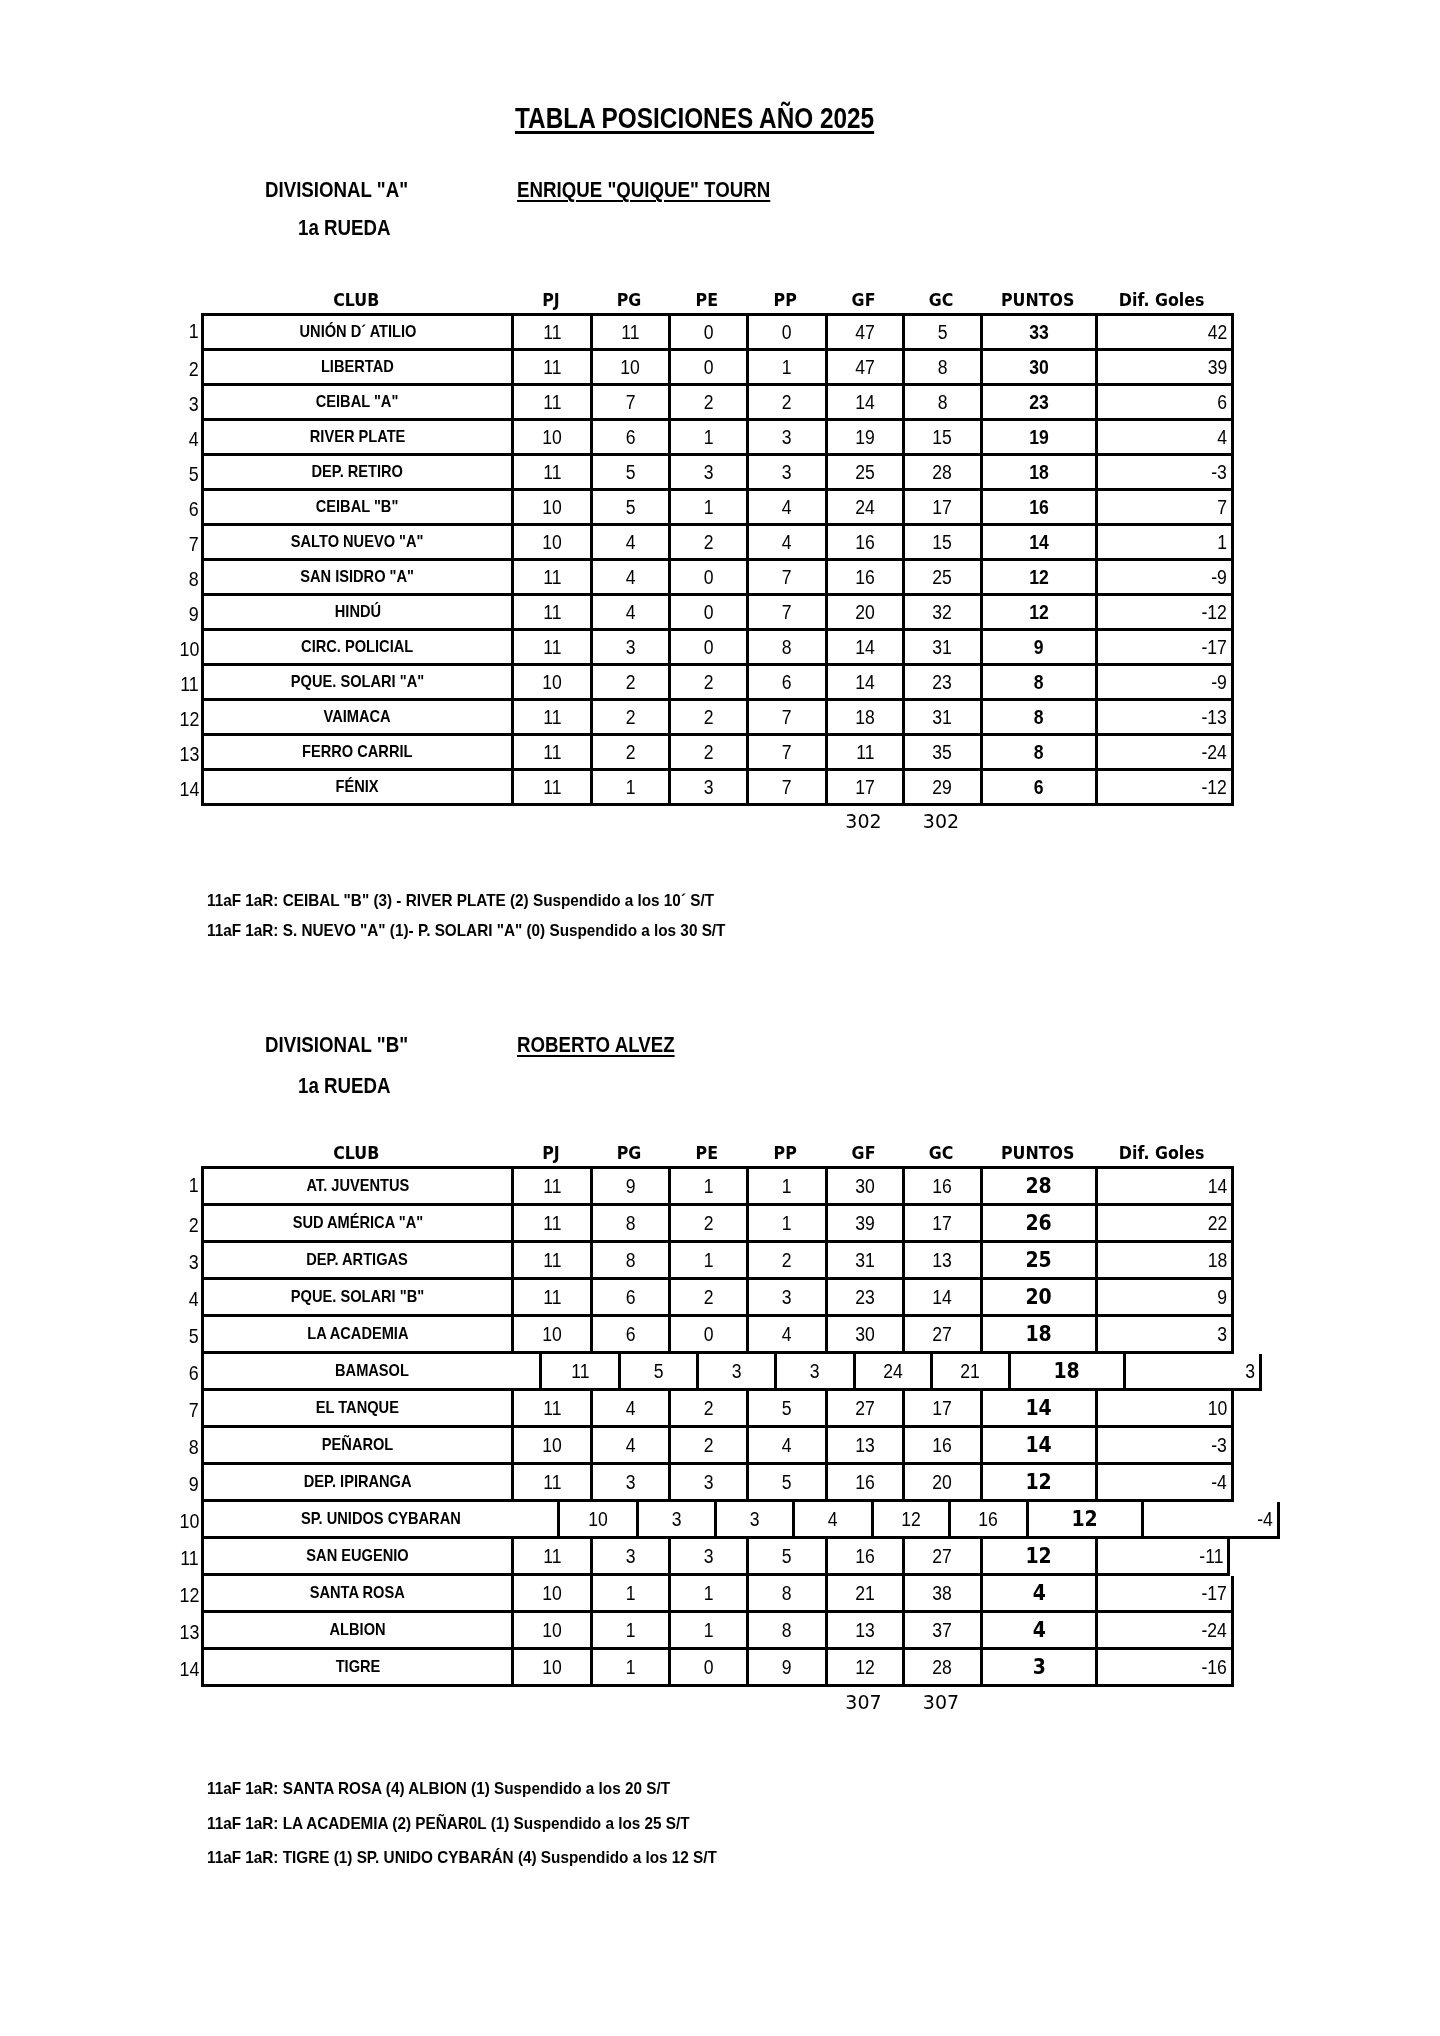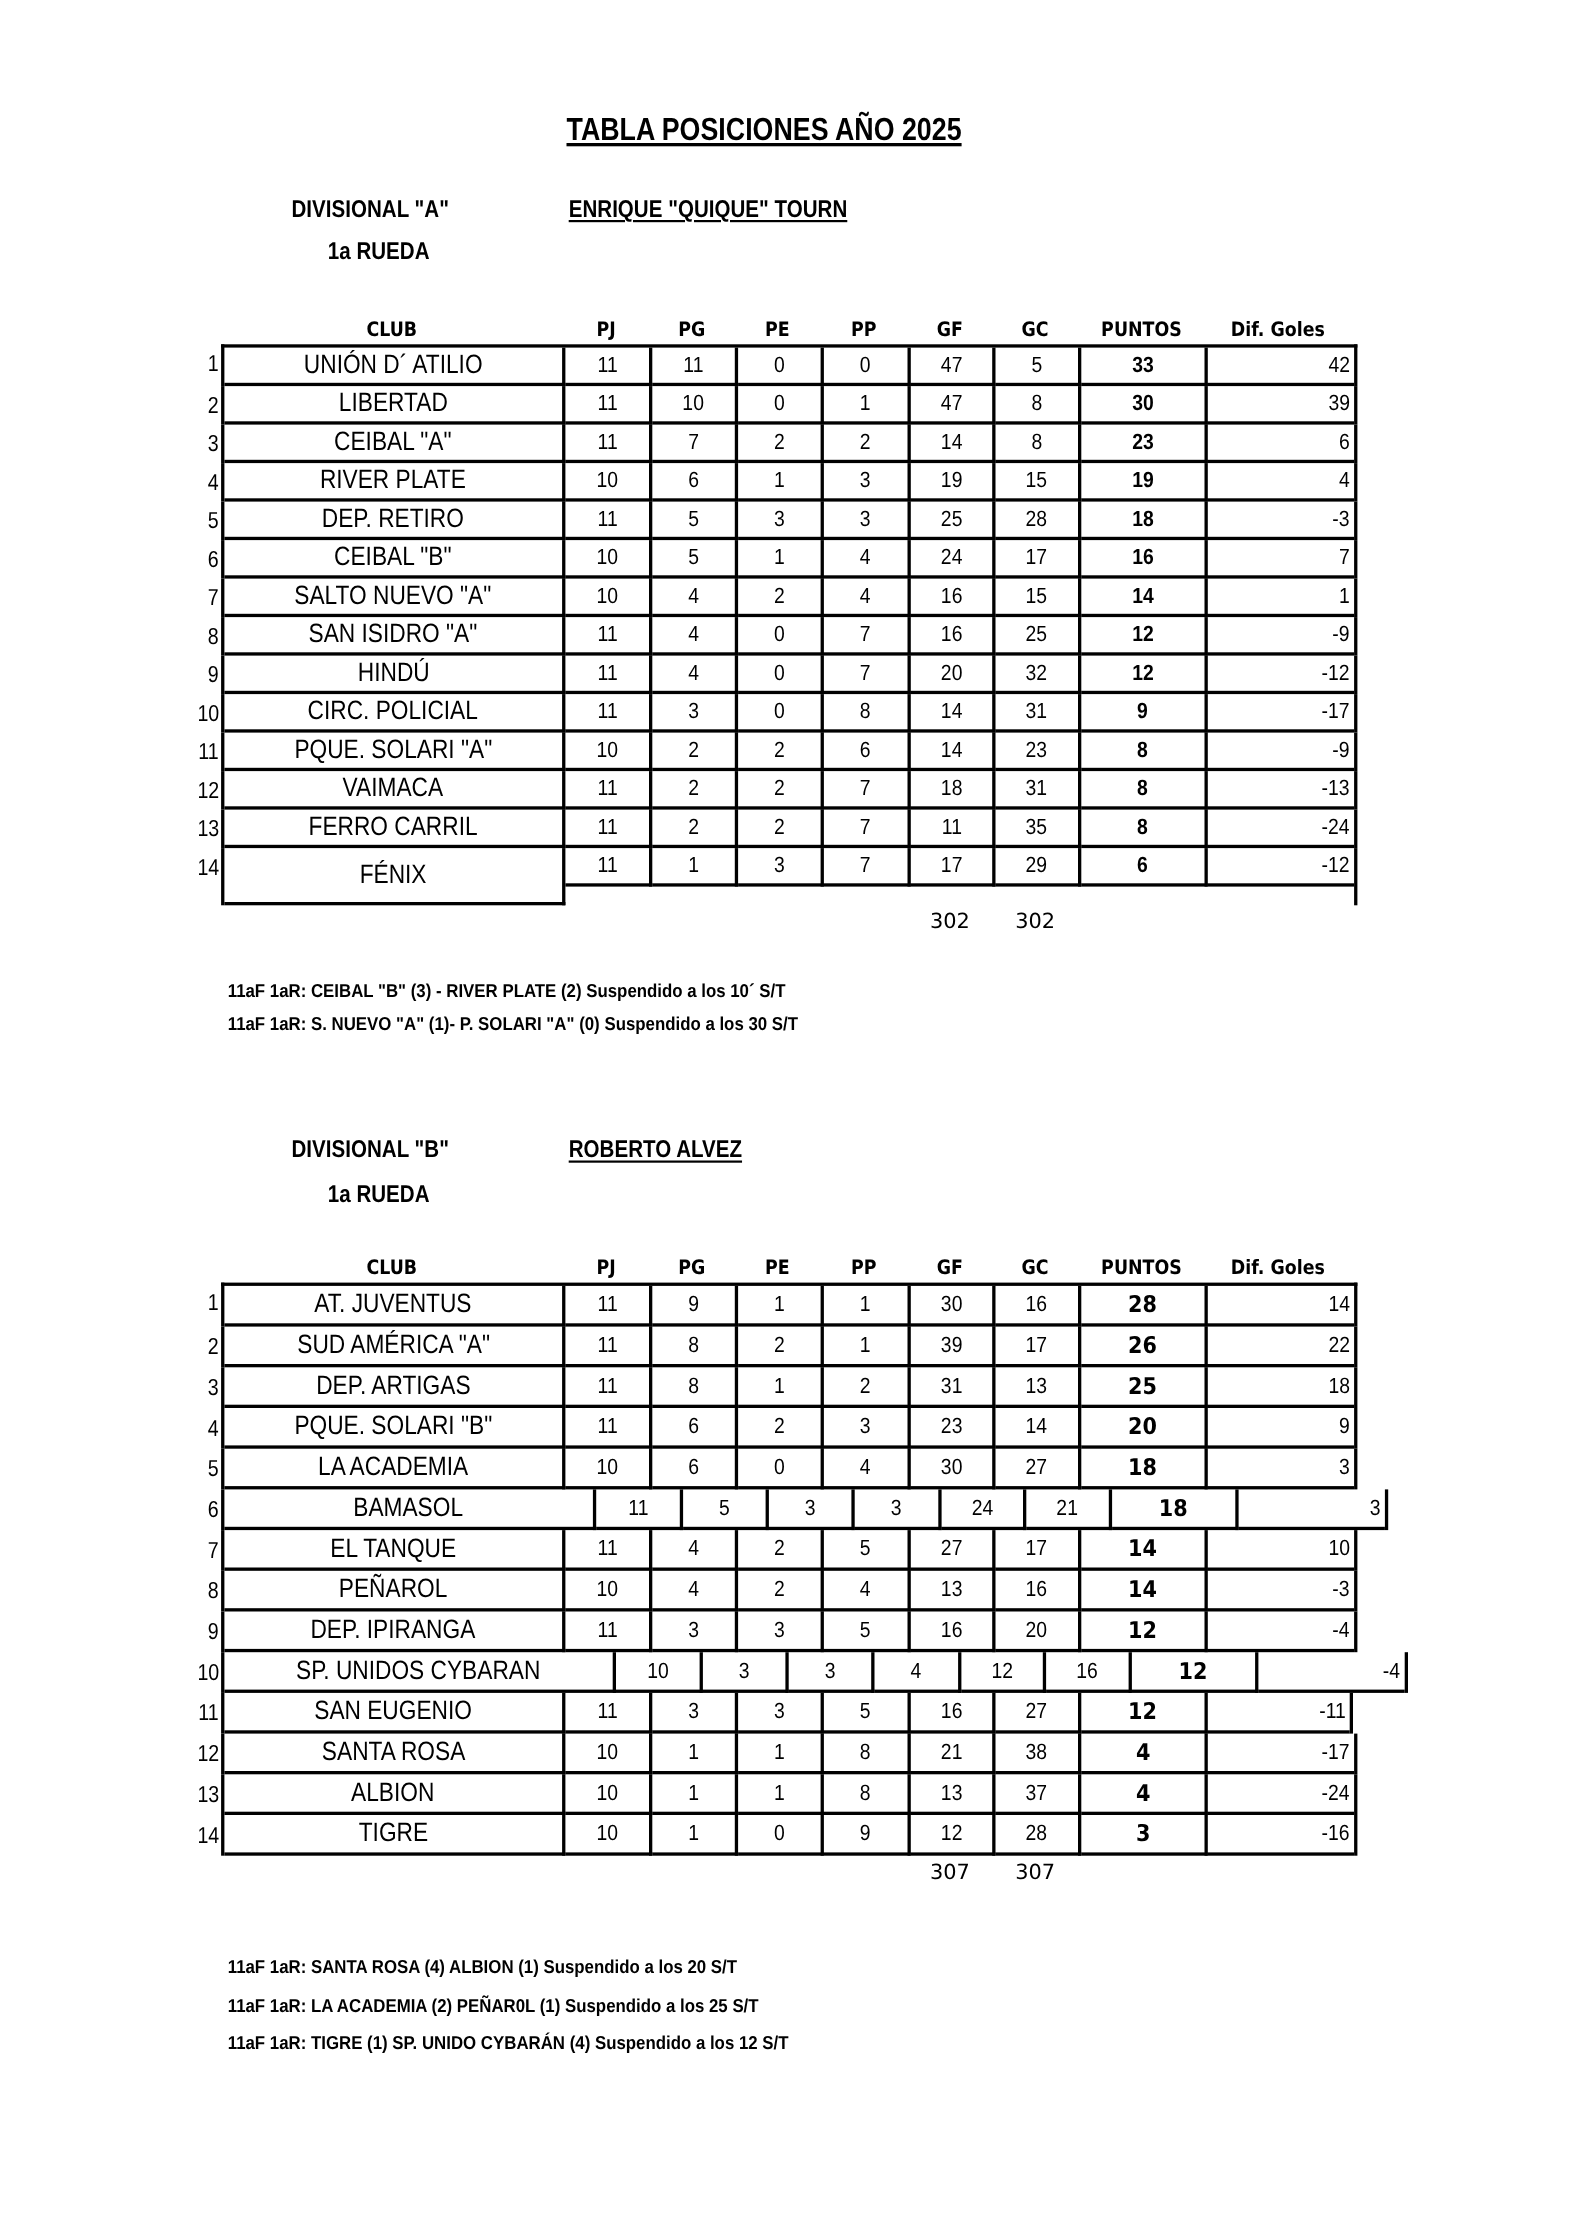--- a/index.html
+++ b/index.html
@@ -20,21 +20,21 @@
   .hdr-cell { text-align: center; font-family: "DejaVu Sans", sans-serif; font-weight: bold; font-size: 18px; line-height: 26px; }
   .hdr-cell span { display: inline-block; transform: scaleX(0.88); }
   .grid { display: flex; flex-direction: column; }
   .row { display: flex; align-items: stretch; }
   .pos { width: 41px; text-align: right; font-size: 21px; padding-right: 2px; box-sizing: border-box; }
   .pos span { display:inline-block; transform: scaleX(0.85); transform-origin: right center; }
   .cells { display: flex; border-left: 3px solid #000; border-right: 3px solid #000; }
   .cell { border-right: 3px solid #000; border-bottom: 3px solid #000; box-sizing: border-box; text-align: center; font-size: 20px; display: flex; align-items: center; justify-content: center; }
   .cell:last-child { border-right: none; }
   .cell span { display: inline-block; transform: scaleX(0.88); }
-  .cell.club { font-weight: normal; font-size: 24px; }
+  .cell.club { font-weight: bold; font-size: 17px; }
   .cell.club span { transform: scaleX(0.86); }
   .cell.pts { font-weight: bold; }
   .cell.dif { justify-content: flex-end; padding-right: 4px; }
   .cell.dif span { transform-origin: right center; }
   .row.first .cells { border-top: 3px solid #000; }
   .tableB .cell.pts { font-family: "DejaVu Sans", sans-serif; font-size: 21px; }
   .tableB .cell.pts span { transform: scaleX(0.9); }
   .totals { display: flex; margin-left: 41px; height: 30px; }
   .totals .t { text-align: center; font-family: "DejaVu Sans", sans-serif; font-size: 19px; line-height: 30px; }
   .note { left: 207px; font-size: 17px; font-weight: bold; }
@@ -482,21 +482,21 @@
             <span>8</span>
           </div>
           <div class="cell dif" style="width: 133px; height: 35px;">
             <span>-24</span>
           </div>
         </div>
       </div>
       <div class="row">
         <div class="pos" style="line-height: 35px;"><span>14</span></div>
         <div class="cells">
-          <div class="cell club" style="width: 310px; height: 52px;">
+          <div class="cell club" style="width: 310px; height: 35px;">
             <span>FÉNIX</span>
           </div>
           <div class="cell " style="width: 79px; height: 35px;">
             <span>11</span>
           </div>
           <div class="cell " style="width: 78px; height: 35px;">
             <span>1</span>
           </div>
           <div class="cell " style="width: 78px; height: 35px;">
             <span>3</span>

